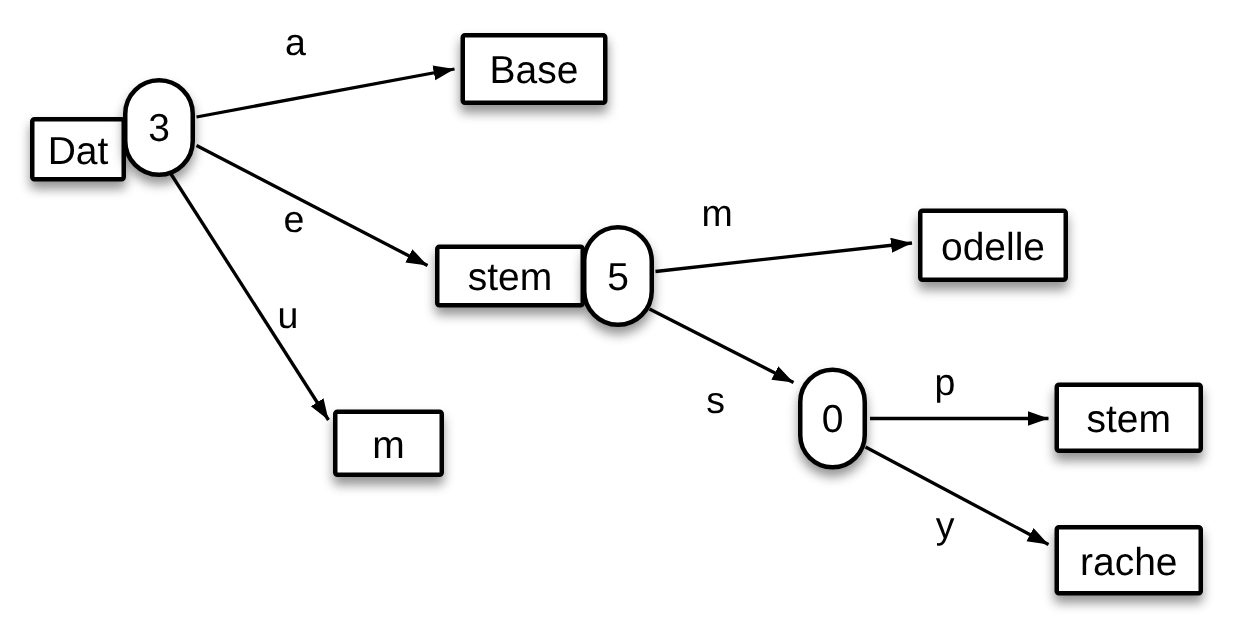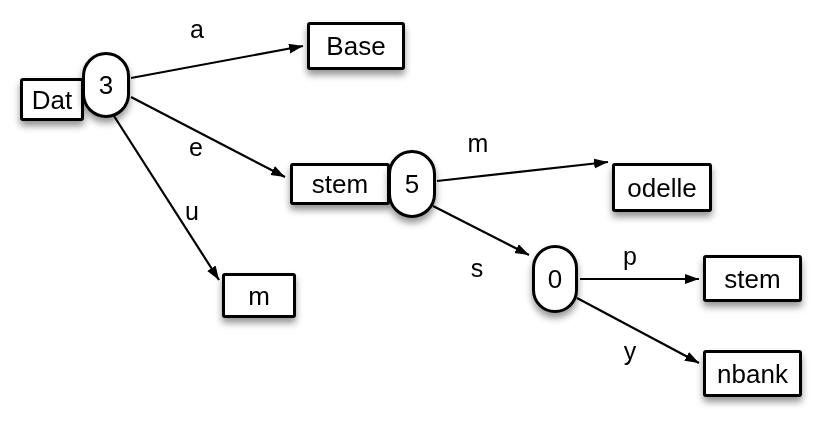--- a/index.html
+++ b/index.html
@@ -67,28 +67,28 @@
     </div>
     <div class="node rect" style="left: 307px; top: 22px; width: 98px; height: 48px;">
       <span class="node-label">Base</span>
     </div>
     <div class="node rect" style="left: 290px; top: 163px; width: 100px; height: 42px;">
       <span class="node-label">stem</span>
     </div>
     <div class="node rect" style="left: 222px; top: 273px; width: 74px; height: 45px;">
       <span class="node-label">m</span>
     </div>
-    <div class="node rect" style="left: 612px; top: 139px; width: 100px; height: 49px; margin-top: 24px;">
+    <div class="node rect" style="left: 612px; top: 139px; width: 100px; height: 49px;">
       <span class="node-label">odelle</span>
     </div>
     <div class="node rect" style="left: 703px; top: 255px; width: 99px; height: 47px;">
       <span class="node-label">stem</span>
     </div>
     <div class="node rect" style="left: 703px; top: 350px; width: 99px; height: 47px;">
-      <span class="node-label">nbank</span>
+      <span class="node-label">rache</span>
     </div>
     <div class="node ellipse" style="left: 82px; top: 52px; width: 48px; height: 66px;">
       <span class="node-label">3</span>
     </div>
     <div class="node ellipse" style="left: 388px; top: 150px; width: 48px; height: 68px;">
       <span class="node-label">5</span>
     </div>
     <div class="node ellipse" style="left: 532px; top: 245px; width: 46px; height: 68px;">
       <span class="node-label">0</span>
     </div>

